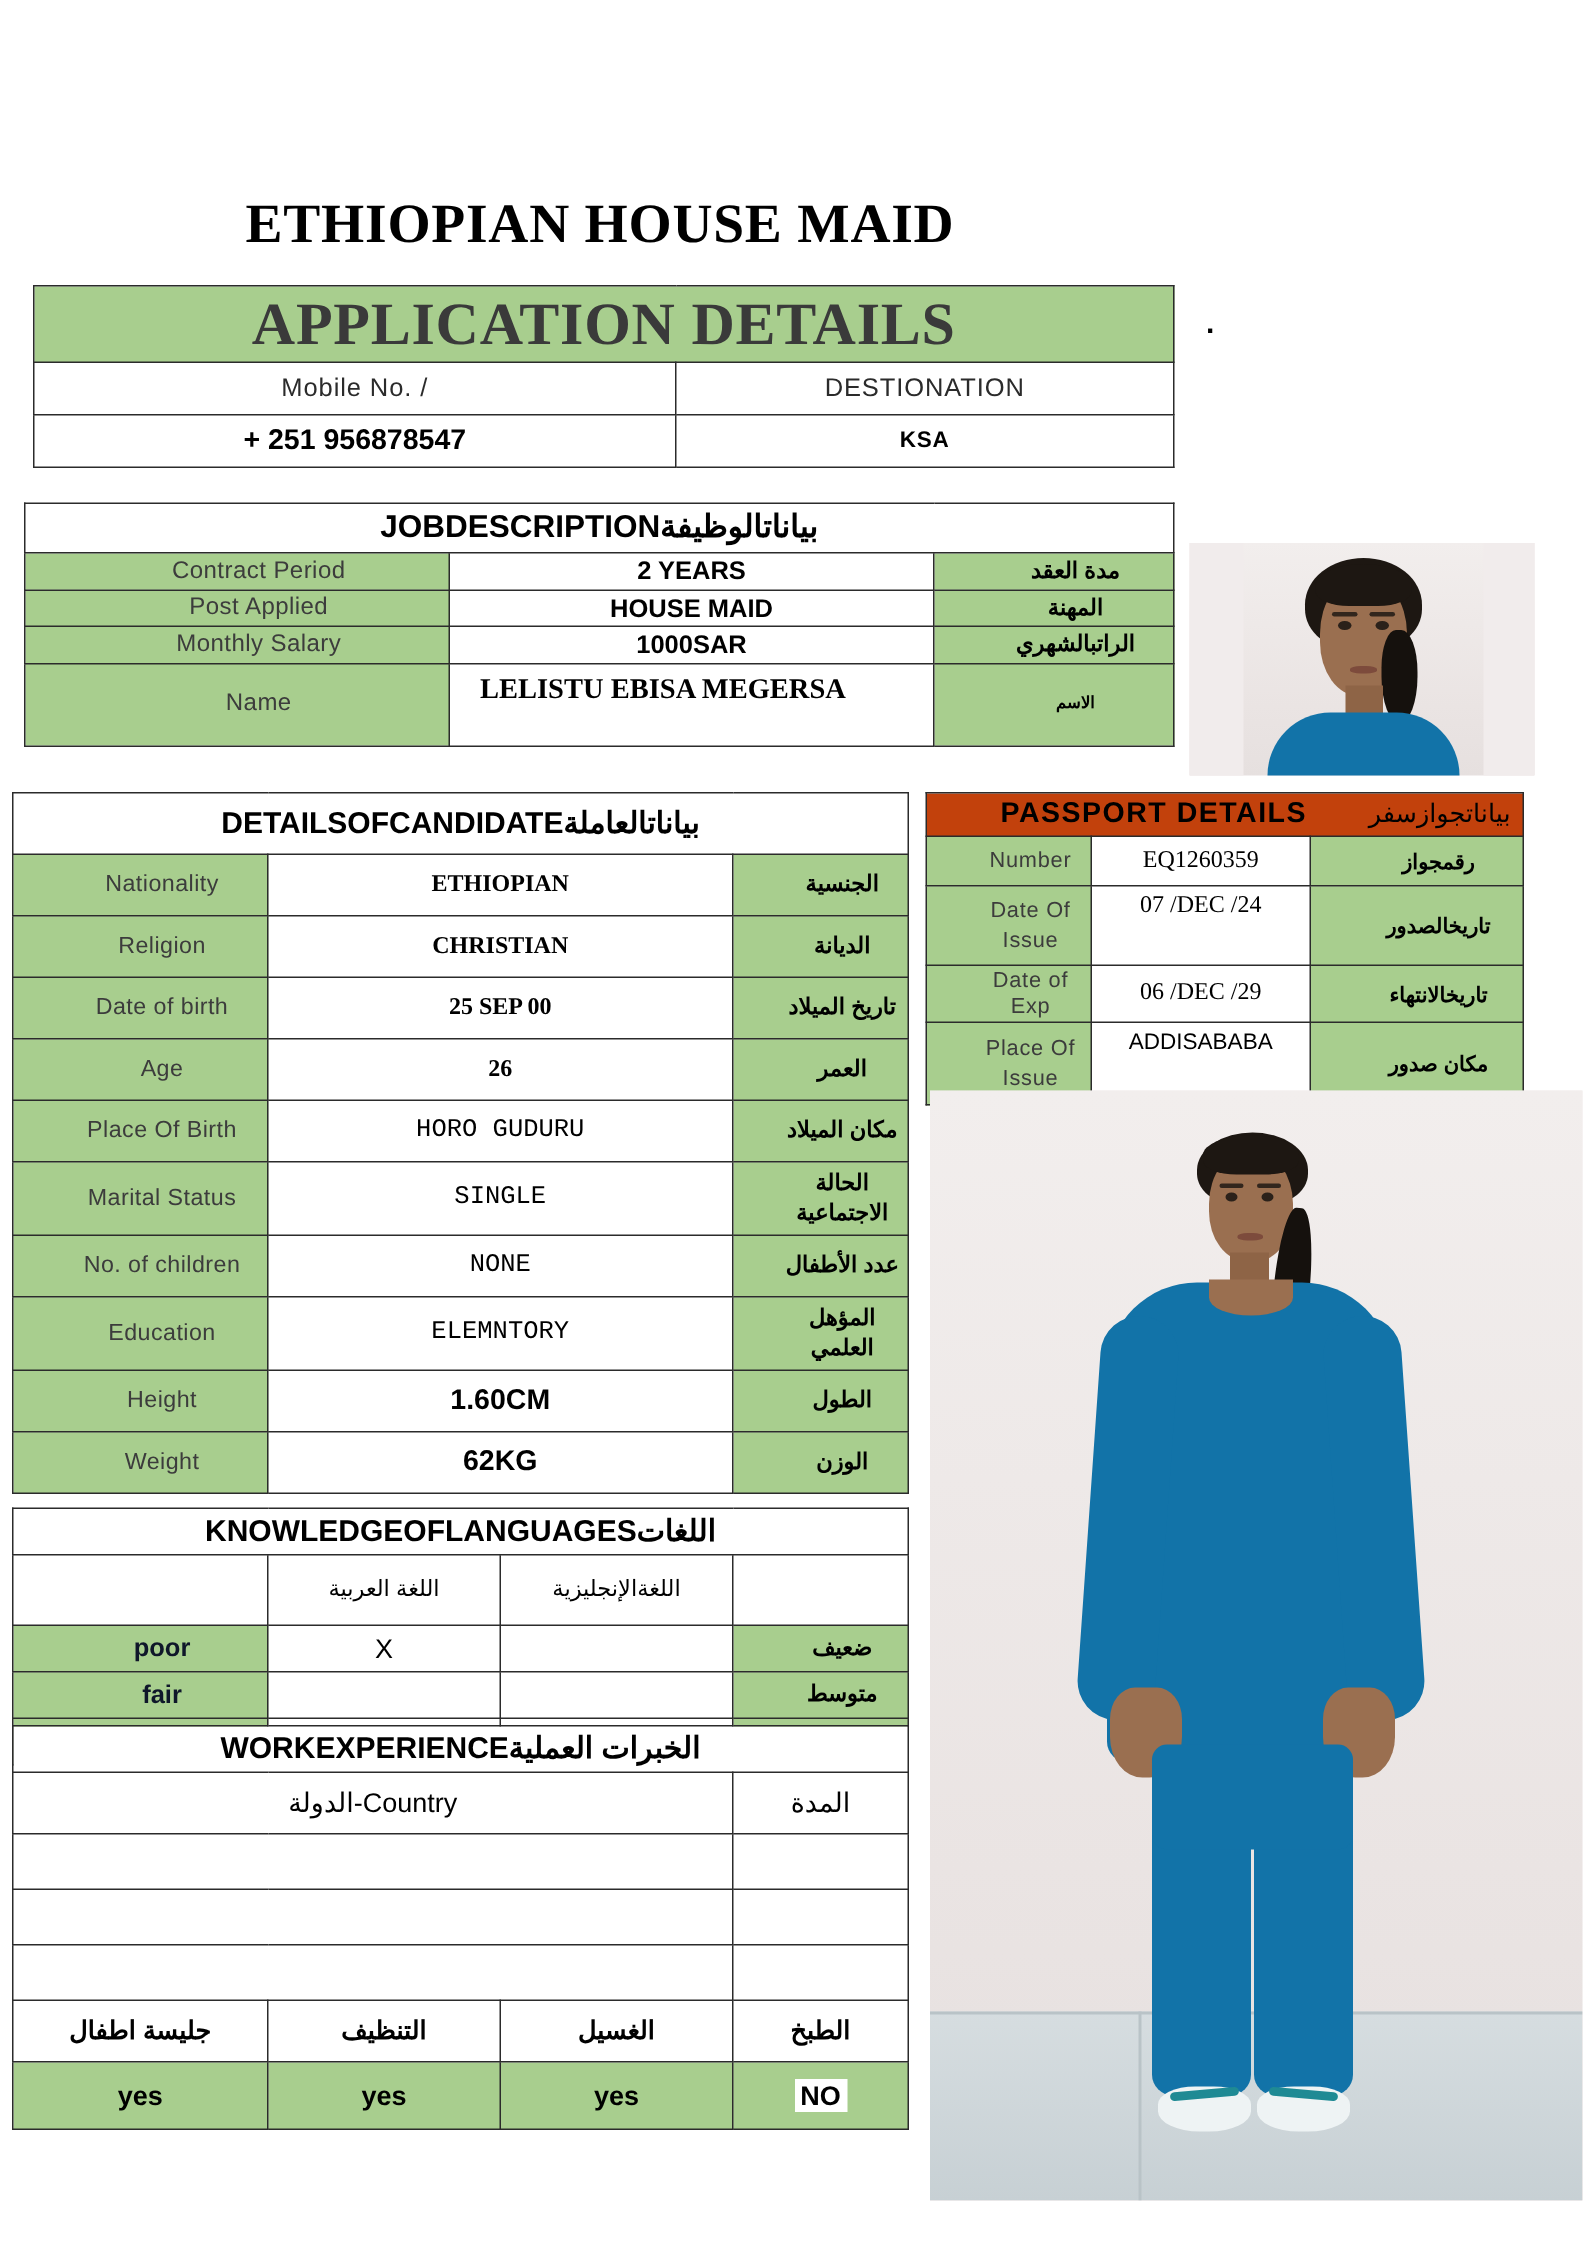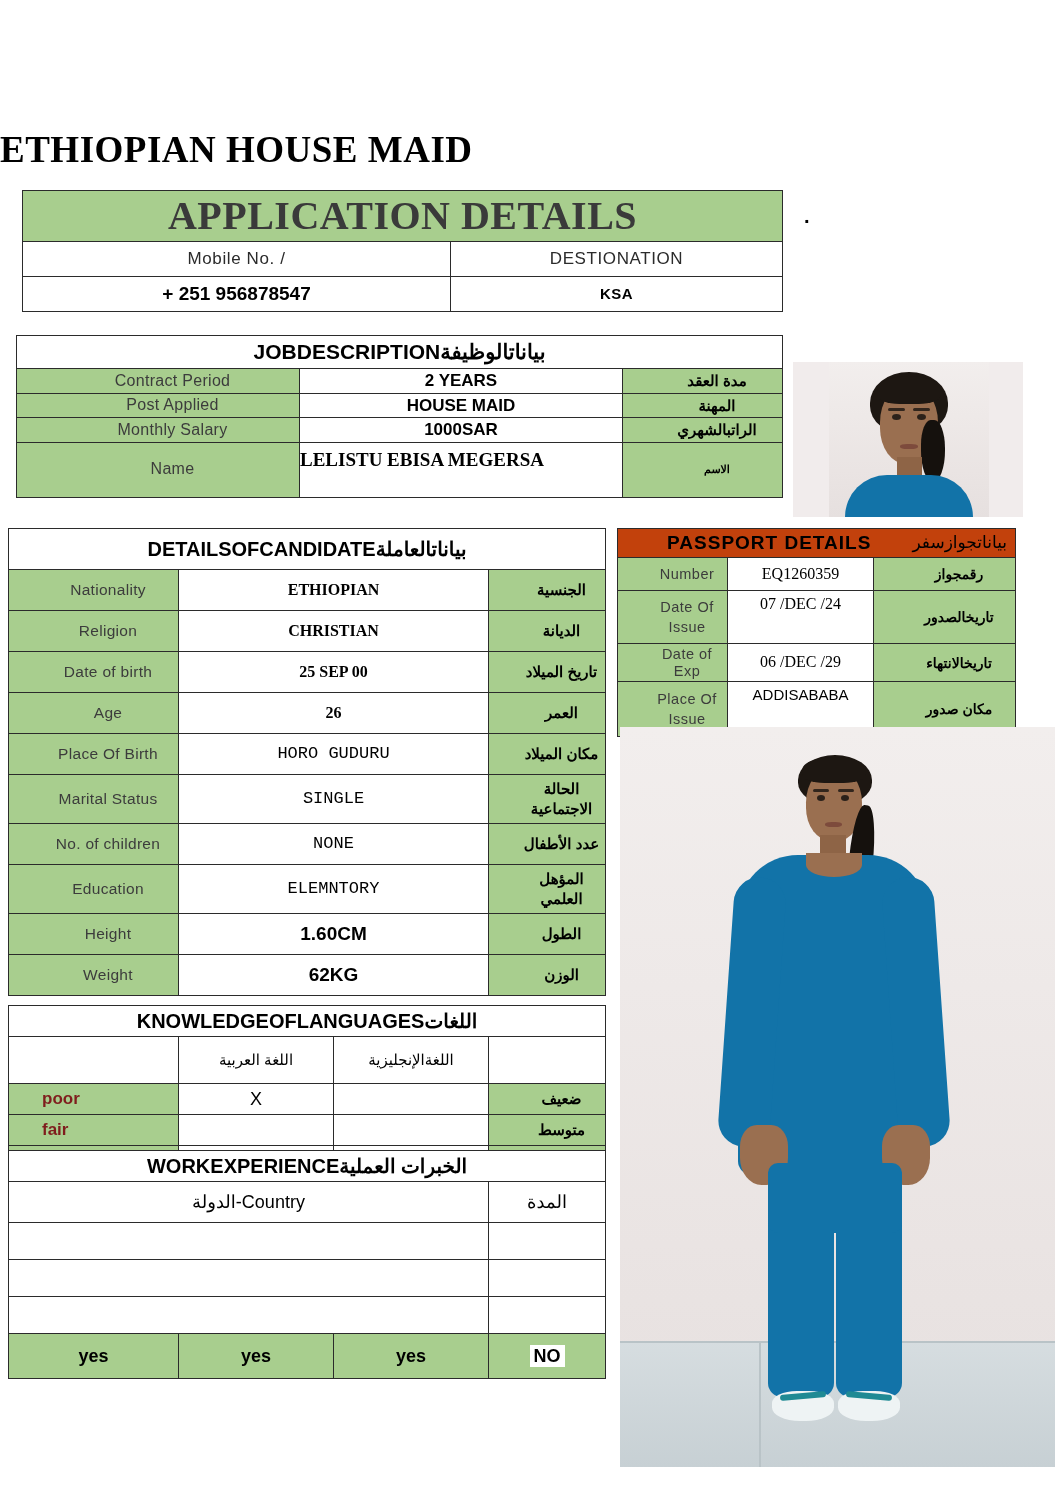--- a/index.html
+++ b/index.html
@@ -3,21 +3,21 @@
 <meta charset="utf-8">
 <style>
   html,body{margin:0;padding:0;background:#ffffff;}
   body{
     width:1058px;height:1497px;position:relative;overflow:hidden;
     font-family:"Liberation Sans", sans-serif;color:#000;
   }
   .abs{position:absolute;}
   
   #doc-title{
-    left:0;top:128px;width:800px;
+    left:0;top:128px;width:800px;text-align:center;
     font-family:"Liberation Serif", serif;font-weight:bold;font-size:37px;
     letter-spacing:0.5px;
   }
   
   table{border-collapse:collapse;table-layout:fixed;}
   table td{
     border:1.6px solid #2b2b2b;
     padding:2px 4px;
     vertical-align:middle;
     font-size:15px;
@@ -65,21 +65,21 @@
   #t-passport td{height:28px;font-size:14px;}
   #t-passport .lbl{font-size:14.5px;letter-spacing:.5px;}
   #t-passport .pv{text-align:center;font-family:"Liberation Serif", serif;font-size:16px;}
   #t-passport .pv-sans{text-align:center;font-family:"Liberation Sans", sans-serif;font-size:15px;}
 
   
   #t-lang{left:8px;top:1005px;width:597px;}
   #lang-title{text-align:center;font-size:20px;font-weight:bold;height:44px;background:#fff;}
   #t-lang td{height:26px;}
   .lang-head{text-align:center;font-size:15px;height:42px !important;direction:rtl;}
-  .lang-lvl{font-size:17px;font-weight:bold;color:#7f1d1d;}
+  .lang-lvl{text-align:center;font-size:17px;font-weight:bold;color:#0f172a;}
   .lang-ar{text-align:center;font-size:15px;font-weight:bold;direction:rtl;}
   .lang-mark{text-align:center;font-size:18px;}
 
   
   #t-work{left:8px;top:1150px;width:597px;}
   #work-title{text-align:center;font-size:20px;font-weight:bold;height:42px;background:#fff;}
   #t-work td{height:26px;}
   .work-head{text-align:center;font-size:18px;height:36px !important;direction:rtl;}
   .work-blank{height:32px !important;}
   .skill-head{text-align:center;font-size:17px;font-weight:bold;direction:rtl;height:36px !important;}
@@ -163,21 +163,21 @@
       <td class="white val-sans-b">HOUSE MAID</td>
       <td class="green ar">المهنة</td>
     </tr>
     <tr>
       <td class="green lbl">Monthly Salary</td>
       <td class="white val-sans-b">1000SAR</td>
       <td class="green ar">الراتبالشهري</td>
     </tr>
     <tr>
       <td class="green lbl" style="height:50px">Name</td>
-      <td class="white" style="text-align:left;padding-left:0;font-family:'Liberation Serif',serif;font-weight:bold;font-size:19px;vertical-align:top;padding-top:6px">LELISTU EBISA  MEGERSA</td>
+      <td class="white" style="text-align:left;padding-left:20px;font-family:'Liberation Serif',serif;font-weight:bold;font-size:19px;vertical-align:top;padding-top:6px">LELISTU EBISA  MEGERSA</td>
       <td class="green ar" style="width:50px;font-size:11px;line-height:1.5;word-break:break-all">الاسم</td>
     </tr>
   </tbody>
 </table>
 
 <table class="abs" id="t-candidate">
   <colgroup>
       <col style="width:170px">
       <col style="width:310px">
       <col style="width:117px">
@@ -335,20 +335,26 @@
       <td class="white work-blank" colspan="3"></td>
       <td class="white work-blank"></td>
     </tr>
     <tr>
       <td class="white work-blank" colspan="3"></td>
       <td class="white work-blank"></td>
     </tr>
     <tr>
       <td class="white work-blank" colspan="3"></td>
       <td class="white work-blank"></td>
+    </tr>
+    <tr>
+      <td class="white skill-head">جليسة اطفال</td>
+      <td class="white skill-head">التنظيف</td>
+      <td class="white skill-head">الغسيل</td>
+      <td class="white skill-head">الطبخ</td>
     </tr>
     <tr>
       <td class="skill-val">yes</td>
       <td class="skill-val">yes</td>
       <td class="skill-val">yes</td>
       <td class="skill-val"><span class="hl">NO</span></td>
     </tr>
   </tbody>
 </table>
 

